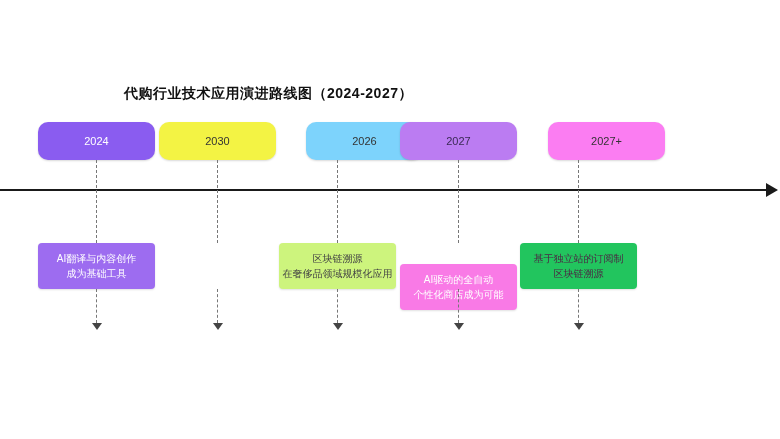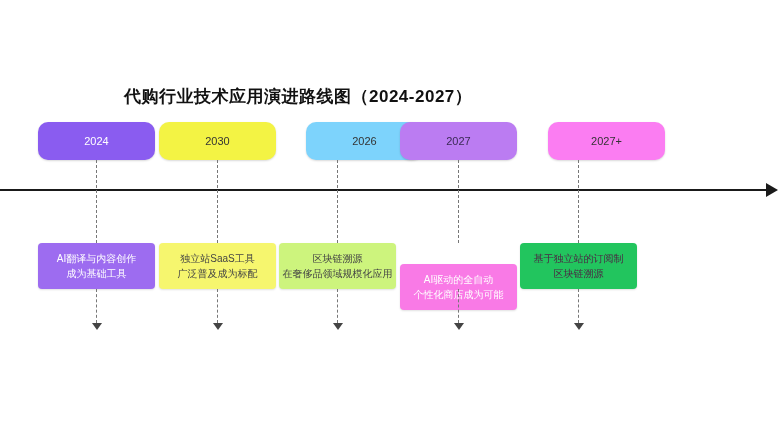--- a/index.html
+++ b/index.html
@@ -11,21 +11,21 @@
     position:relative;
     width:780px;
     height:439px;
     background:#ffffff;
     overflow:hidden;
   }
   .page-title{
     position:absolute;
     left:124px;
     top:85px;
-    font-size:17px;
+    font-size:14px;
     font-weight:700;
     color:#111111;
     letter-spacing:0.5px;
     white-space:nowrap;
   }
   .axis{
     position:absolute;
     left:0;
     top:189px;
     width:770px;
@@ -110,24 +110,20 @@
     </div>
     <div class="connector-lower"></div>
     <div class="down-arrow"></div>
   </div>
 
   <div class="item item-1">
     <div class="year-box" style="background-color: rgb(243, 243, 68); color: rgb(51, 51, 51);">
       <span>2030</span>
     </div>
     <div class="connector-upper"></div>
-    <div class="desc-box" style="background-color: rgb(246, 246, 110); color: rgb(68, 68, 68);">
-      <span class="desc-line">独立站SaaS工具</span>
-      <span class="desc-line">广泛普及成为标配</span>
-    </div>
     <div class="connector-lower"></div>
     <div class="down-arrow"></div>
   </div>
 
   <div class="item item-2">
     <div class="year-box" style="background-color: #7dd3fc; color: rgb(51, 51, 51); margin-left: 27px;">
       <span>2026</span>
     </div>
     <div class="connector-upper"></div>
     <div class="desc-box" style="background-color: rgb(205, 244, 125); color: rgb(68, 68, 68);">

